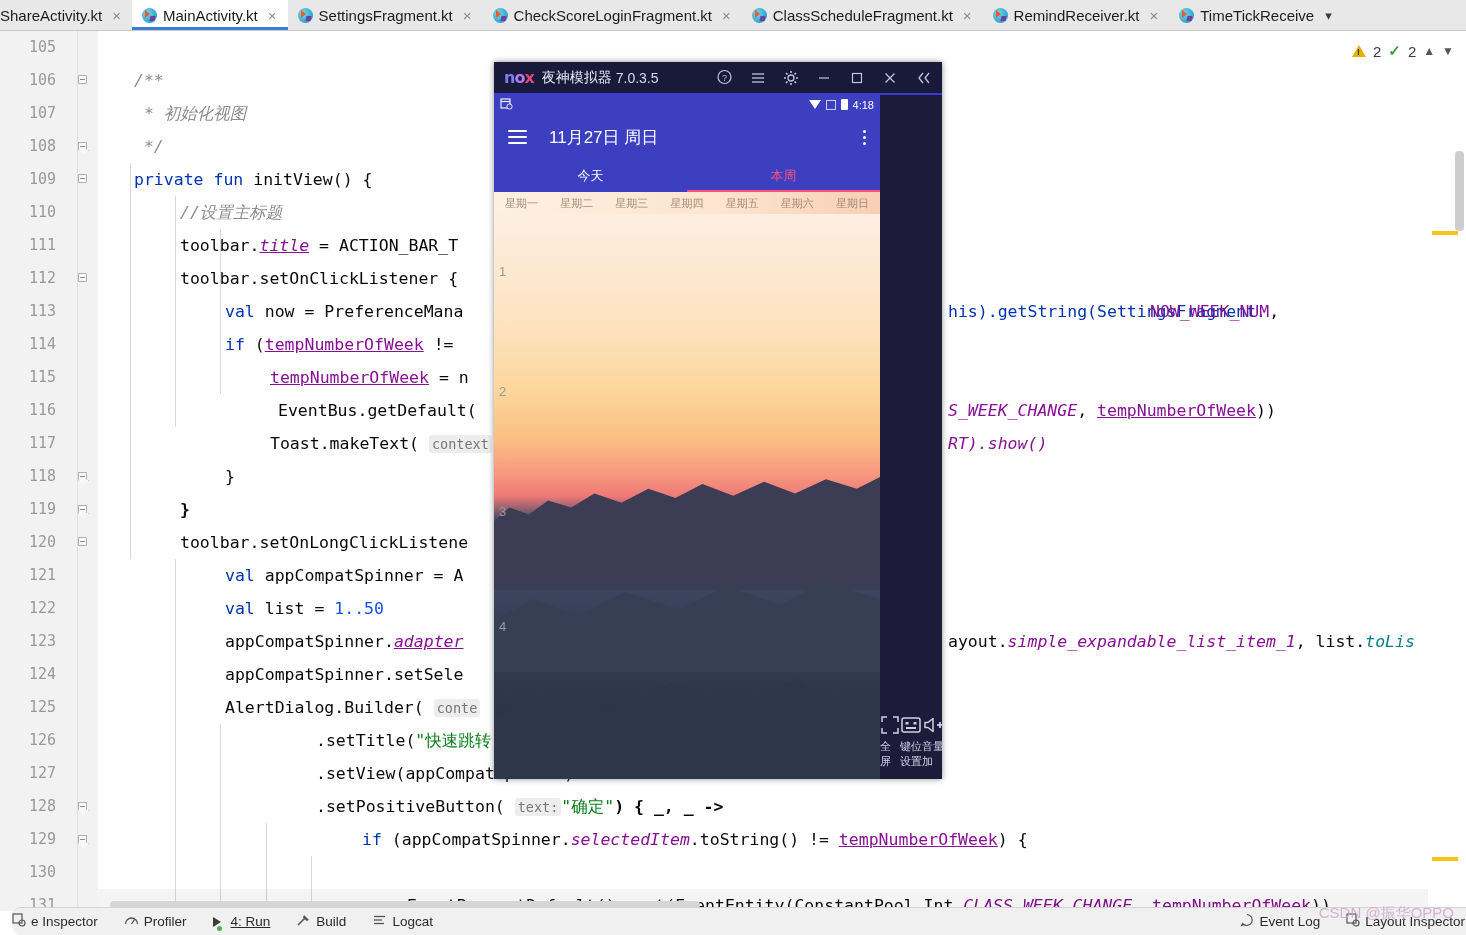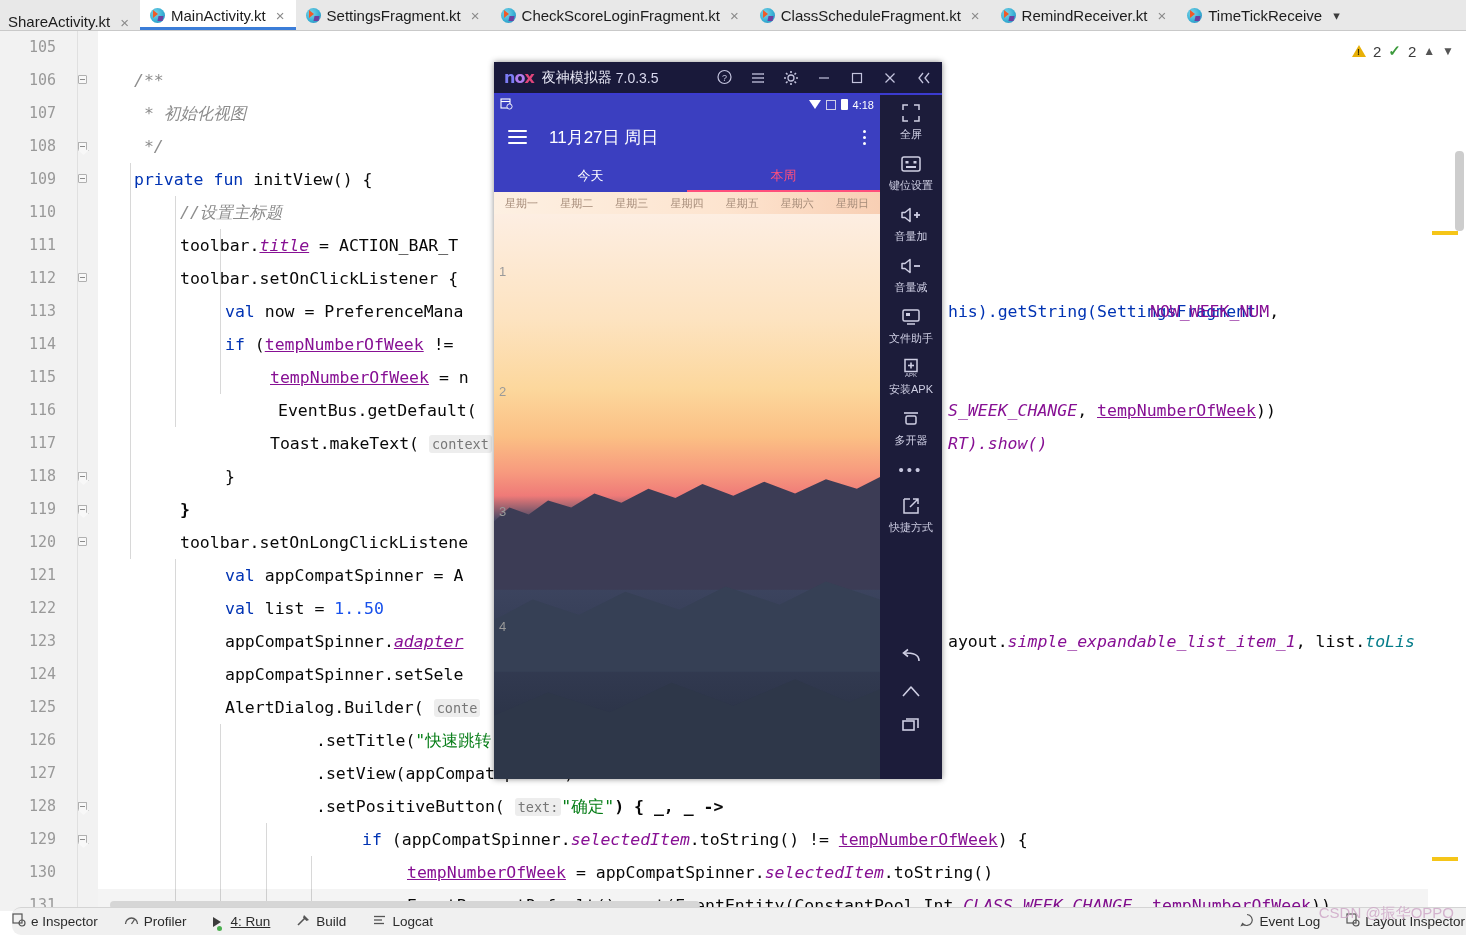--- a/index.html
+++ b/index.html
@@ -283,21 +283,21 @@
     clip-path: polygon(0% 48%, 14% 34%, 30% 46%, 46% 28%, 62% 42%, 78% 26%,
       92% 40%, 100% 32%, 100% 100%, 0% 100%);
   }
   .period {
     position: absolute; left: 5px; font-size: 13px; color: #9a9a9a;
     font-family: "Liberation Sans", sans-serif;
   }
 
   .nox-side {
     width: 62px; height: 684px; background: #1c1c3a;
-    display: flex; flex-direction: column; align-items: flex-end;
+    display: flex; flex-direction: row; align-items: flex-end;
     padding-top: 6px; color: #c8c8e0;
   }
   .side-item {
     width: 62px; display: flex; flex-direction: column; align-items: center;
     margin-bottom: 10px;
   }
   .side-label {
     font-size: 11px; color: #cfcfe4; margin-top: 2px;
     font-family: "Liberation Sans", sans-serif;
   }
@@ -331,21 +331,21 @@
     font-family: "Liberation Sans", sans-serif;
     pointer-events: none; z-index: 20;
   }
 </style>
 </head>
 <body>
 
 <div id="app">
 
   <div class="tabbar">
-    <div class="tab" style="padding-left:8px;align-items:flex-end;">
+    <div class="tab" style="padding-left:0;">
       <span>ShareActivity.kt</span>
       <span class="tab-close">×</span>
     </div>
     <div class="tab active">
       <span class="kticon"></span>
       <span>MainActivity.kt</span>
       <span class="tab-close">×</span>
     </div>
     <div class="tab">
       <span class="kticon"></span>
@@ -444,21 +444,20 @@
       <div class="line" style="top:495px; left:82px;"><span>toolbar.setOnLongClickListene</span></div>
       <div class="line" style="top:528px; left:127px;"><span class="kw">val</span><span> appCompatSpinner = A</span></div>
       <div class="line" style="top:561px; left:127px;"><span class="kw">val</span><span> list = </span><span class="num">1..50</span></div>
       <div class="line" style="top:594px; left:127px;"><span>appCompatSpinner.</span><span class="ital">adapter</span></div>
       <div class="line" style="top:627px; left:127px;"><span>appCompatSpinner.setSele</span></div>
       <div class="line" style="top:660px; left:127px;"><span>AlertDialog.Builder(</span><span> </span><span class="hint">conte</span></div>
       <div class="line" style="top:693px; left:218px;"><span>.setTitle(</span><span class="str">"快速跳转</span></div>
       <div class="line" style="top:726px; left:218px;"><span>.setView(appCompatSpinner)</span></div>
       <div class="line" style="top:759px; left:218px;"><span>.setPositiveButton(</span><span> </span><span class="hint">text:</span><span class="str">"确定"</span><span class="bold">) { _, _ -&gt;</span></div>
       <div class="line" style="top:792px; left:264px;"><span class="kw">if</span><span> (appCompatSpinner.</span><span class="ital2">selectedItem</span><span>.toString() != </span><span class="fld-u">tempNumberOfWeek</span><span>) {</span></div>
-      <div class="line" style="top:825px; left:309px;"><span class="fld-u">tempNumberOfWeek</span><span> = appCompatSpinner.</span><span class="ital2">selectedItem</span><span>.toString()</span></div>
       <div class="line" style="top:858px; left:309px;"><span>EventBus.getDefault().post(EventEntity(ConstantPool.Int.</span><span class="ital2">CLASS_WEEK_CHANGE</span><span>, </span><span class="fld-u">tempNumberOfWeek</span><span>))</span></div>
 
       <div class="line" style="top:264px; left:850px;"><span class="kw" style="color:#0033b3">his).getString(SettingsFragment.</span></div>
       <div class="line" style="top:264px; left:1052px;"><span class="fld">NOW_WEEK_NUM</span><span>,</span></div>
       <div class="line" style="top:363px; left:850px;"><span class="ital2">S_WEEK_CHANGE</span><span>, </span><span class="fld-u">tempNumberOfWeek</span><span>))</span></div>
       <div class="line" style="top:396px; left:850px;"><span class="ital2" style="color:#871094;margin-top:16px;">RT).show()</span></div>
       <div class="line" style="top:594px; left:850px;"><span>ayout.</span><span class="ital2">simple_expandable_list_item_1</span><span>, list.</span><span class="teal">toLis</span></div>
     </div>
 
     <div style="position:absolute; left:98px; top:858px; width:1330px; height:33px; background:rgba(0,0,0,0.045); pointer-events:none;"></div>

